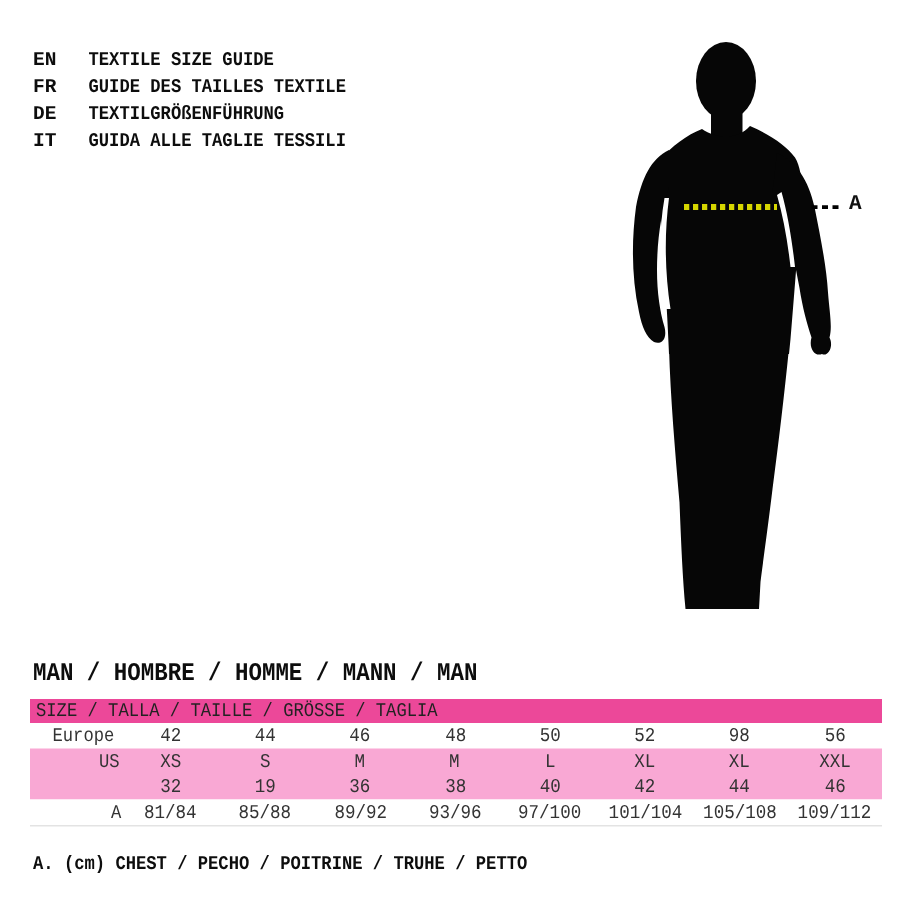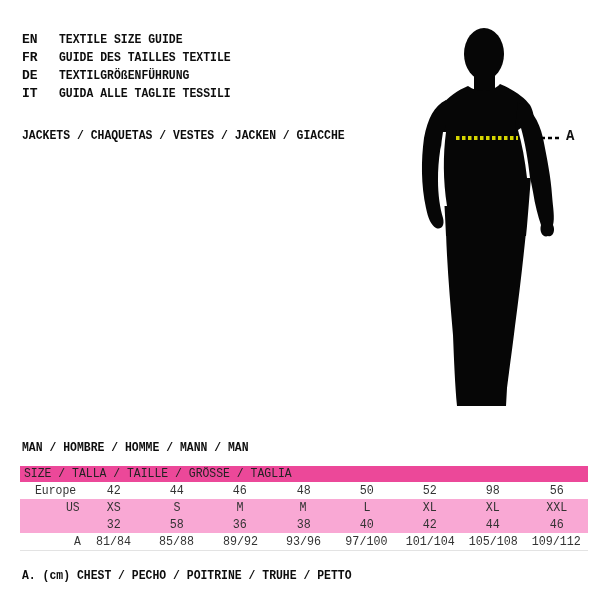--- a/index.html
+++ b/index.html
@@ -22,21 +22,21 @@
   .category-line { font-size:13px; font-weight:bold; line-height:20px; }
 
   
   .figure-wrap { position:absolute; left:400px; top:0; width:200px; height:420px; }
   .figure-wrap svg { display:block; }
   .measure-label {
     position:absolute; left:166px; top:108px; font-size:14px; font-weight:bold; color:#111;
   }
 
   
-  .section-title { position:absolute; left:22px; top:420px; font-size:13px; font-weight:bold; }
+  .section-title { position:absolute; left:22px; top:420px; font-size:17px; font-weight:bold; }
 
   
   .size-table { position:absolute; left:20px; top:446px; width:568px; font-size:13px; color:#333;
                 border-bottom:1px solid #e3e3e3; }
   .table-header {
     height:16px; background:#ec4899; color:#222; line-height:16px; padding-left:4px;
     font-size:13px;
   }
   .table-row { display:grid; grid-template-columns:62px repeat(8, 1fr); height:17px; align-items:center; }
   .row-white { background:#ffffff; }
@@ -65,21 +65,20 @@
       <span class="lang-code">DE</span>
       <span class="lang-title cond">TEXTILGRÖßENFÜHRUNG</span>
     </div>
     <div class="lang-row">
       <span class="lang-code">IT</span>
       <span class="lang-title cond">GUIDA ALLE TAGLIE TESSILI</span>
     </div>
   </div>
 
   <div class="categories">
-    <div class="category-line"><span class="cond">JACKETS / CHAQUETAS / VESTES / JACKEN / GIACCHE</span></div>
   </div>
 
   <div class="figure-wrap">
     <svg width="200" height="420" viewBox="400 0 200 420" xmlns="http://www.w3.org/2000/svg">
       <g fill="#060606">
 
         <ellipse cx="484" cy="34" rx="20" ry="26"></ellipse>
 
         <rect x="474" y="48" width="21" height="28"></rect>
 
@@ -155,21 +154,21 @@
       <div class="cell"><span class="cond-c">M</span></div>
       <div class="cell"><span class="cond-c">L</span></div>
       <div class="cell"><span class="cond-c">XL</span></div>
       <div class="cell"><span class="cond-c">XL</span></div>
       <div class="cell"><span class="cond-c">XXL</span></div>
     </div>
 
     <div class="table-row row-gray">
       <div class="row-label"><span class="cond"></span></div>
       <div class="cell"><span class="cond-c">32</span></div>
-      <div class="cell"><span class="cond-c">58</span></div>
+      <div class="cell"><span class="cond-c">19</span></div>
       <div class="cell"><span class="cond-c">36</span></div>
       <div class="cell"><span class="cond-c">38</span></div>
       <div class="cell"><span class="cond-c">40</span></div>
       <div class="cell"><span class="cond-c">42</span></div>
       <div class="cell"><span class="cond-c">44</span></div>
       <div class="cell"><span class="cond-c">46</span></div>
     </div>
 
     <div class="table-row row-white">
       <div class="row-label"><span class="cond">A</span></div>

